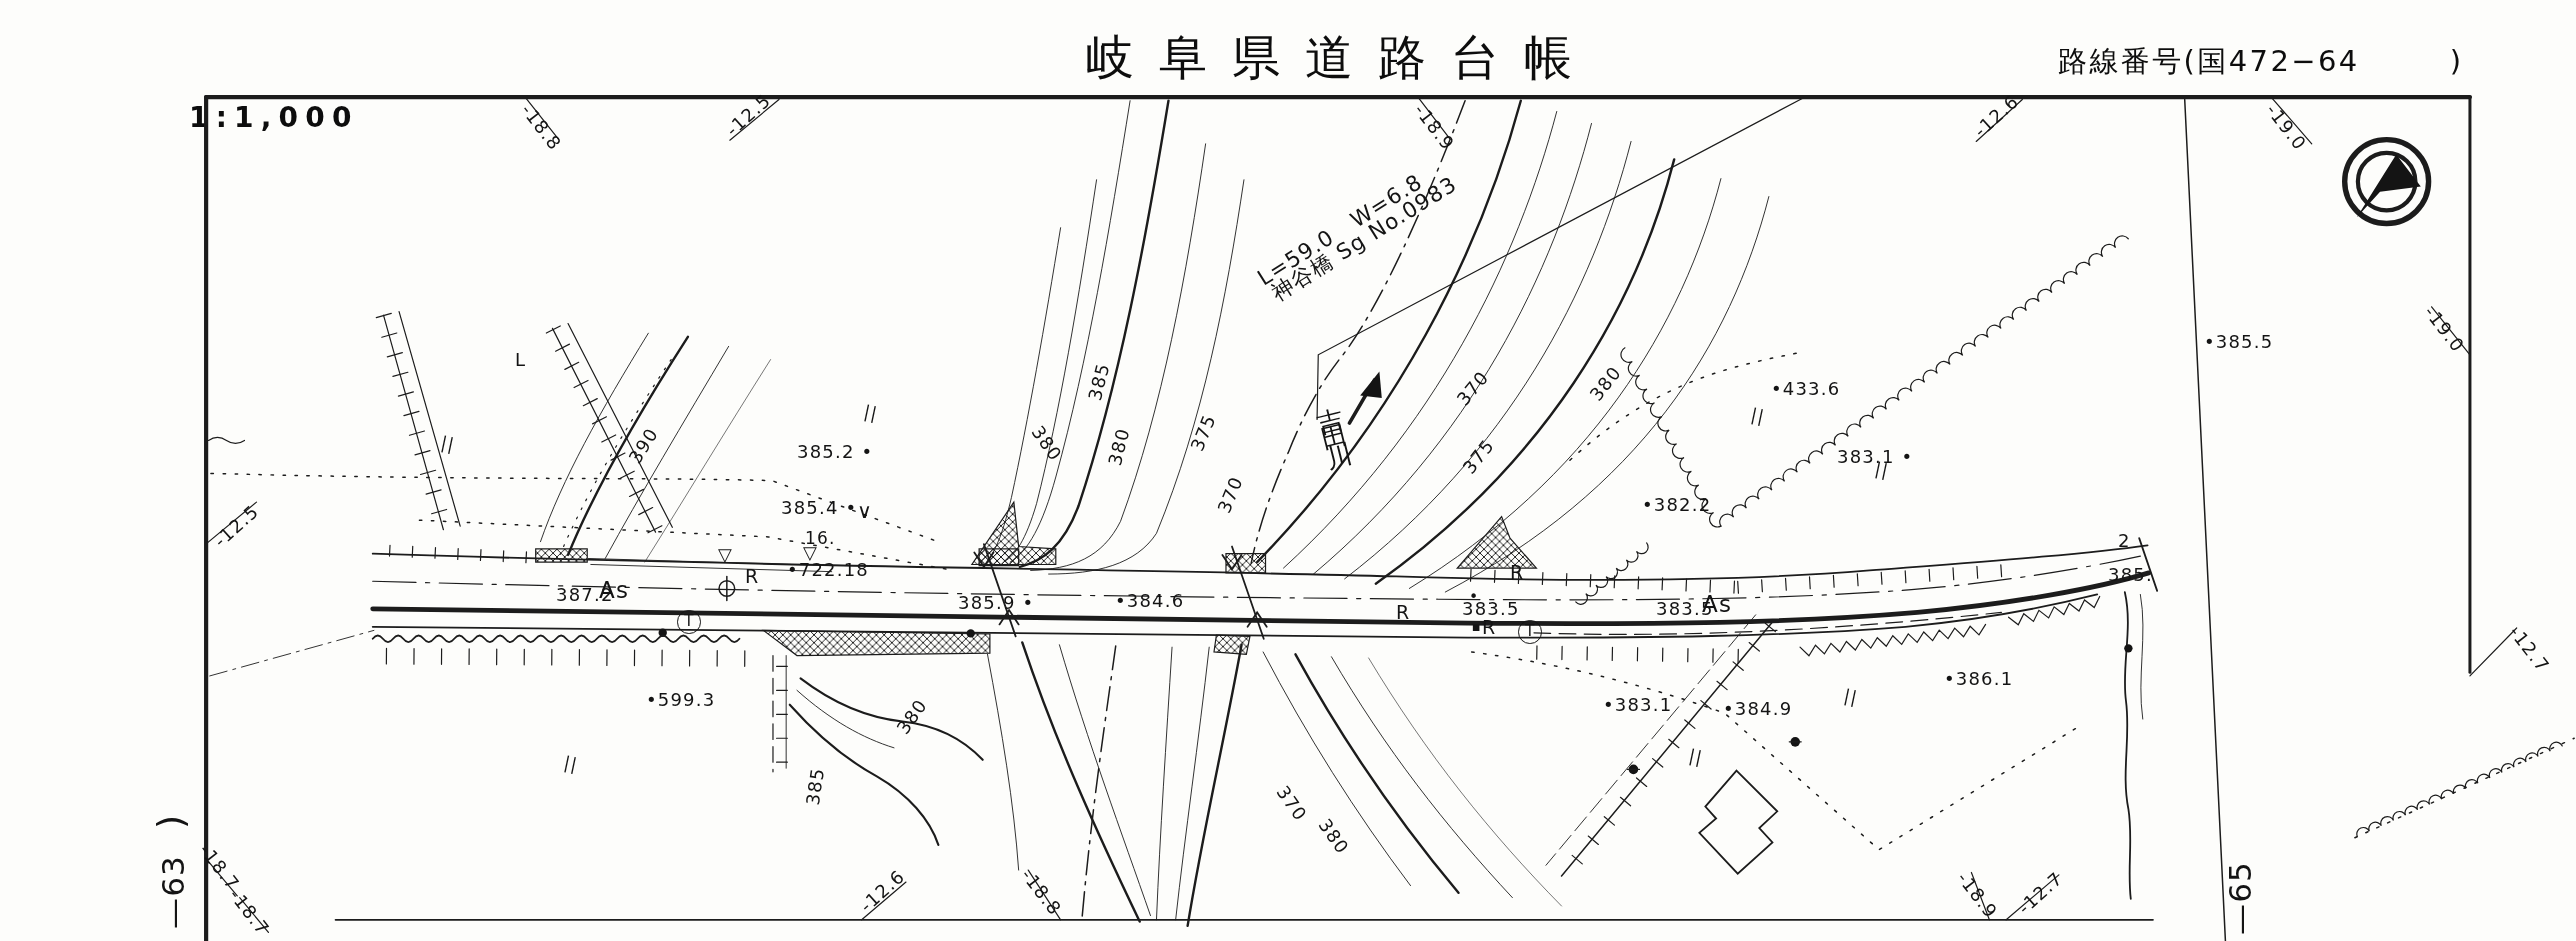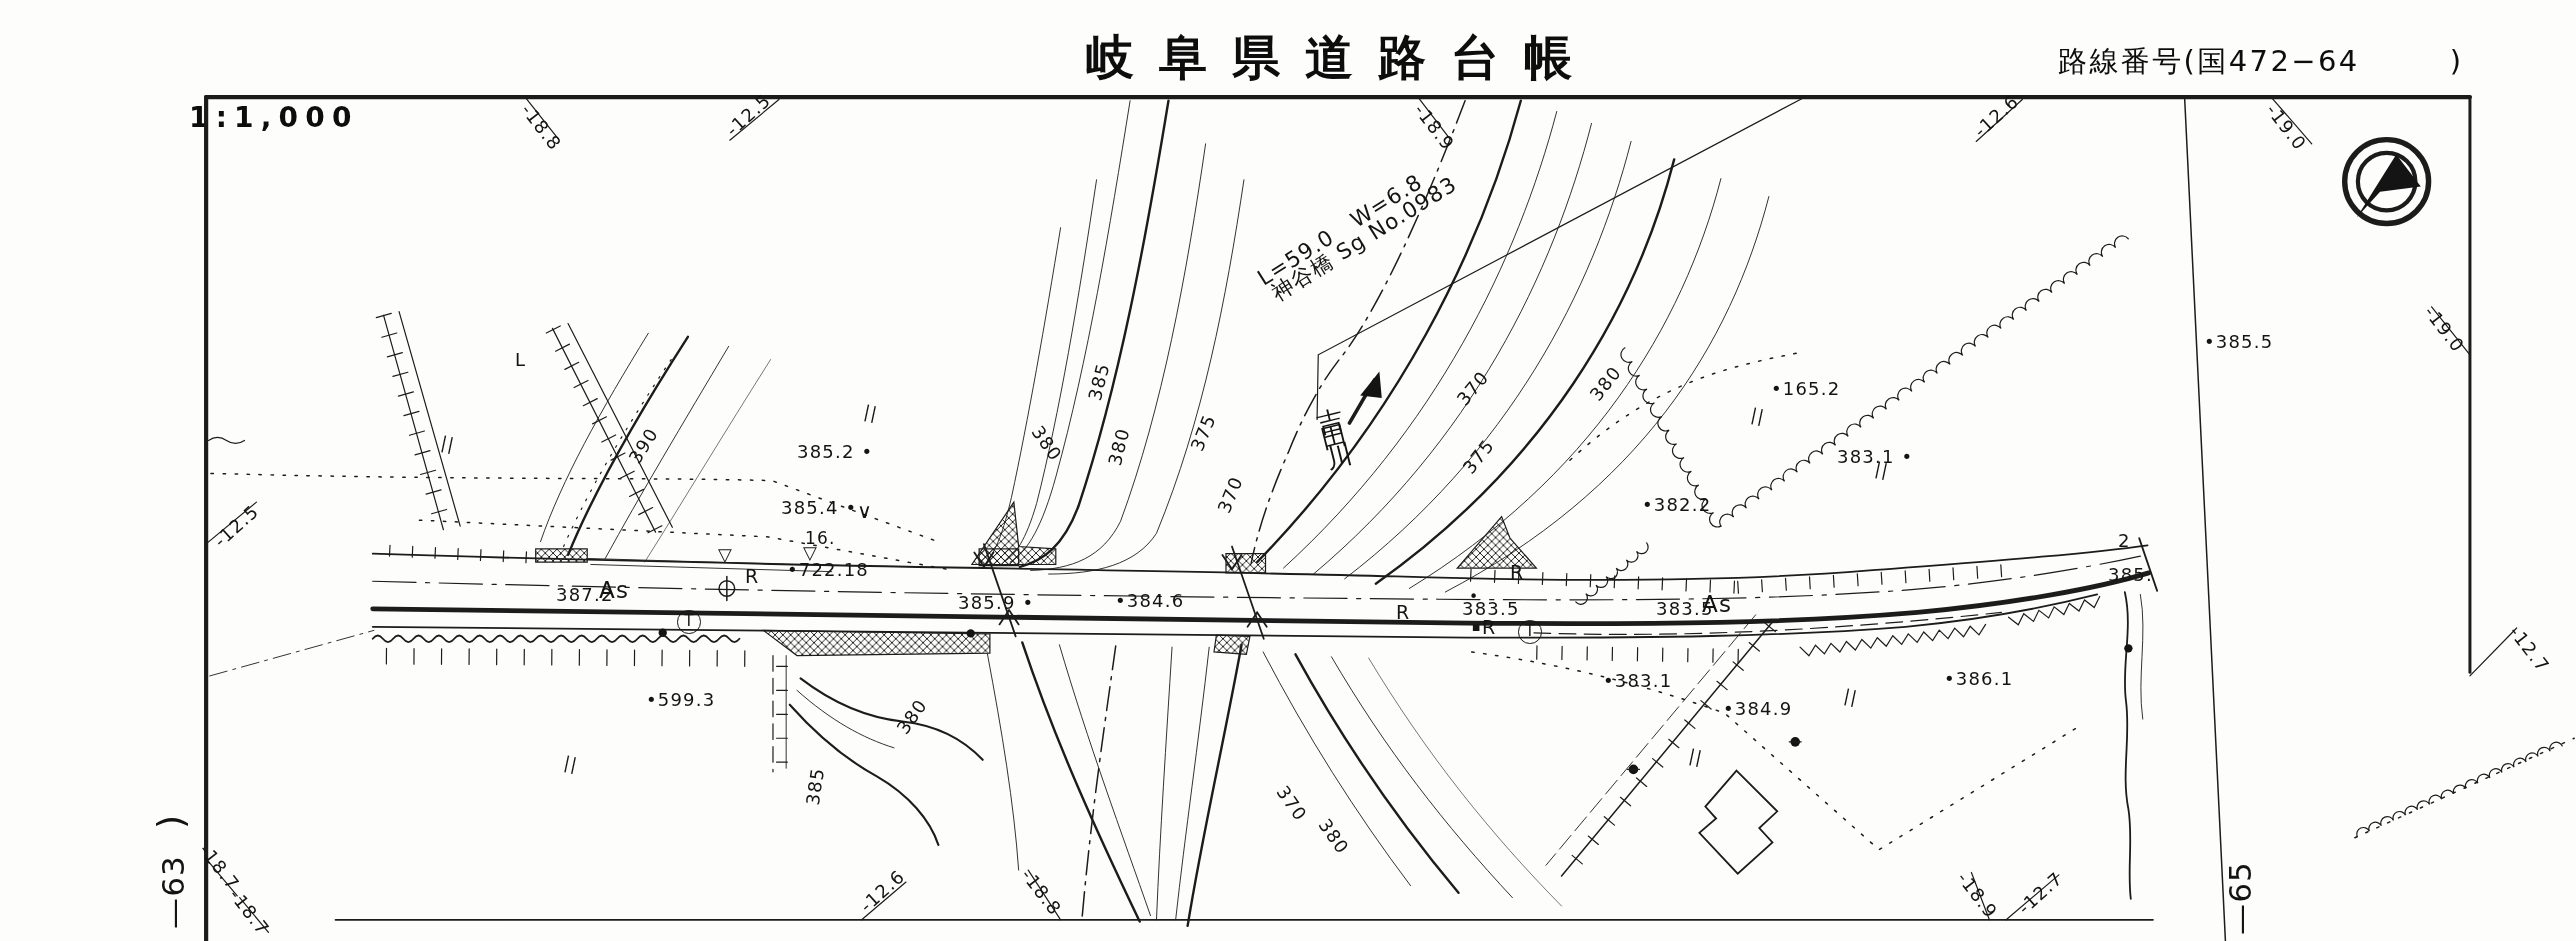--- a/index.html
+++ b/index.html
@@ -6,21 +6,21 @@
   .sheet{position:relative;width:2576px;height:942px;background:#fdfdfb;overflow:hidden;
          font-family:"DejaVu Sans",sans-serif;color:#161616;}
   svg{position:absolute;left:0;top:0;}
   .lbl{position:absolute;white-space:pre;line-height:1;transform-origin:0 0;
        font-family:"DejaVu Sans",sans-serif;color:#141414;letter-spacing:1.2px;font-size:18px;}
   .vert{writing-mode:vertical-rl;text-orientation:upright;letter-spacing:18px;}
   .circ{border:1.8px solid #141414;border-radius:50%;width:21.6px;height:21.6px;line-height:20.4px;
         text-align:center;font-size:15px;letter-spacing:0;}
   .hdr{position:absolute;white-space:pre;color:#0d0d0d;}
   .hdr-scale{left:189px;top:55px;font-size:28px;letter-spacing:7.2px;font-weight:bold;margin-top:46px;}
-  .hdr-title{left:1086px;top:26px;font-size:48px;letter-spacing:25px;font-weight:bold;}
+  .hdr-title{left:1086px;top:26px;font-size:48px;letter-spacing:25px;font-weight:normal;}
   .hdr-route{left:2058px;top:42px;font-size:29px;letter-spacing:2.4px;}
   .hdr-route .close{margin-left:90px;}
 </style>
 </head>
 <body>
 
 <div class="sheet">
 
   <div class="hdr hdr-scale">1:1,000</div>
   <div class="hdr hdr-title">岐阜県道路台帳</div>
@@ -234,25 +234,25 @@
       <div class="lbl" style="left: 599px; top: 579px; font-size: 23px;">As</div>
       <div class="lbl" style="left: 958px; top: 594px;">385.9 •</div>
       <div class="lbl" style="left: 1115px; top: 592px;">•384.6</div>
       <div class="lbl" style="left: 1469px; top: 590px; font-size: 15.6px;">•</div>
       <div class="lbl" style="left: 1462px; top: 600px;">383.5</div>
       <div class="lbl" style="left: 1656px; top: 600px;">383.5</div>
       <div class="lbl" style="left: 1702px; top: 593px; font-size: 23px;">As</div>
       <div class="lbl" style="left: 2108px; top: 566px;">385.</div>
       <div class="lbl" style="left: 2118px; top: 532px;">2</div>
       <div class="lbl" style="left: 2204px; top: 333px;">•385.5</div>
-      <div class="lbl" style="left: 1771px; top: 380px;">•165.2</div>
+      <div class="lbl" style="left: 1771px; top: 380px;">•433.6</div>
       <div class="lbl" style="left: 1837px; top: 448px;">383.1 •</div>
       <div class="lbl" style="left: 1642px; top: 496px;">•382.2</div>
       <div class="lbl" style="left: 646px; top: 691px;">•599.3</div>
-      <div class="lbl" style="left: 1603px; top: 672px;">•383.1</div>
+      <div class="lbl" style="left: 1603px; top: 696px;">•383.1</div>
       <div class="lbl" style="left: 1723px; top: 700px;">•384.9</div>
       <div class="lbl" style="left: 1907px; top: 670px; margin-left: 37px;">•386.1</div>
       <div class="lbl" style="left: 745px; top: 567px; font-size: 19px;">R</div>
       <div class="lbl" style="left: 1510px; top: 563px; font-size: 19px;">R</div>
       <div class="lbl" style="left: 1482px; top: 618px; font-size: 19px;">R</div>
       <div class="lbl" style="left: 1396px; top: 603px; font-size: 19px;">R</div>
       <div class="lbl circ" style="left: 677px; top: 610px;">T</div>
       <div class="lbl circ" style="left: 1518px; top: 620px;">T</div>
       <div class="lbl" style="left: 515px; top: 351px; font-size: 18px;">L</div>
       <div class="lbl" style="left: 443px; top: 434px; transform: rotate(12deg); font-size: 17px;">||</div>

